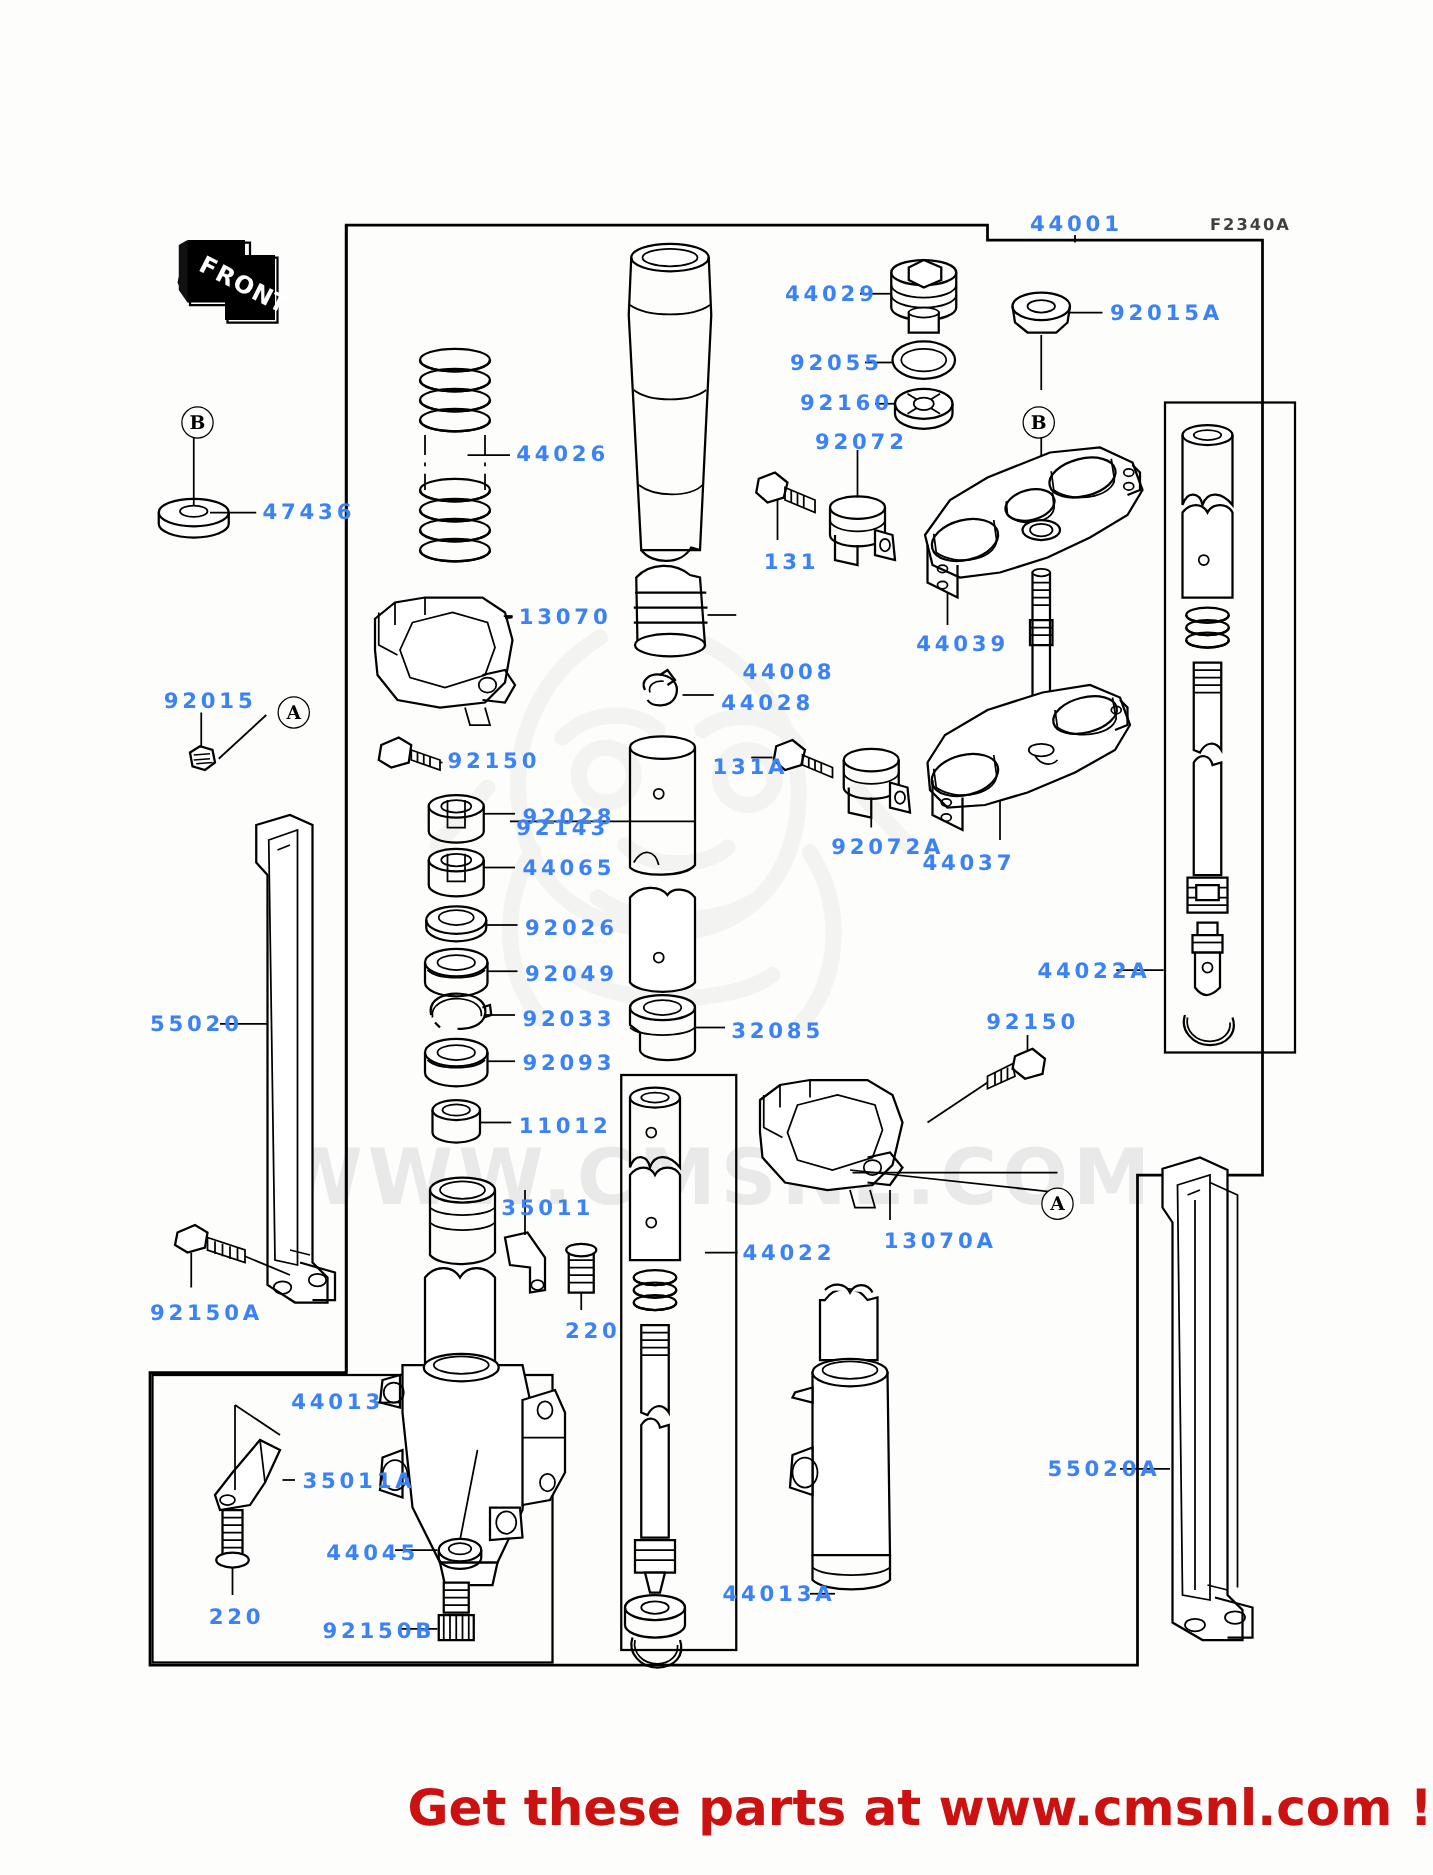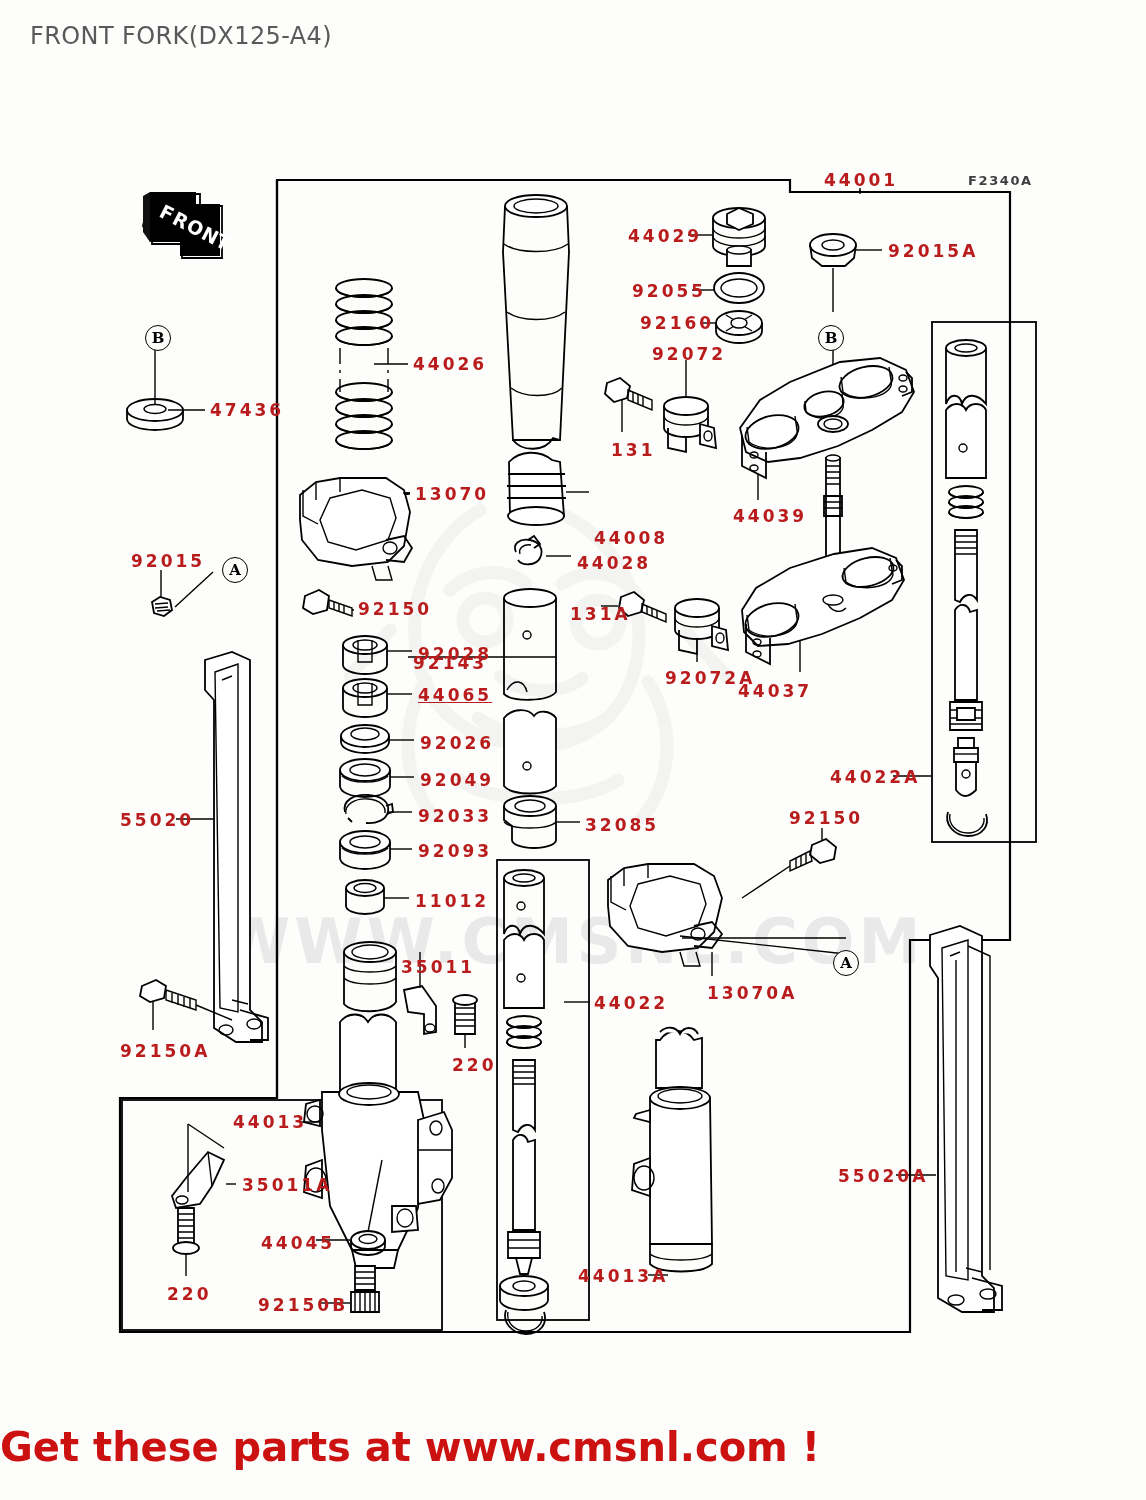--- a/index.html
+++ b/index.html
@@ -16,30 +16,30 @@
   .page-title{
     position:absolute;left:30px;top:22px;
     font-size:24px;color:#595959;letter-spacing:.4px;
     font-family:"DejaVu Sans","Liberation Sans",sans-serif;
     white-space:nowrap;
   }
 
   
   .footer{
     position:absolute;left:0;top:1424px;width:1146px;
-    text-align:left;color:#cc1111;
+    text-align:right;color:#cc1111;
     font-size:40px;font-weight:bold;letter-spacing:0px;
     font-family:"DejaVu Sans","Liberation Sans",sans-serif;
     white-space:nowrap;
   }
 
   
   .lbl{
     position:absolute;
-    font-size:17px;color:#b91c1c;
+    font-size:17px;color:#3b82f6;
     font-family:"DejaVu Sans","Liberation Sans",sans-serif;
     letter-spacing:3.0px;
     white-space:nowrap;
     font-weight:600;
     line-height:1;
   }
   .lbl.small{font-size:13px;letter-spacing:1.6px;font-weight:600;color:#404040;text-align:center;}
 
   
   .refcircle{
@@ -66,21 +66,20 @@
   .thin{stroke-width:1.4;}
   .med{stroke-width:1.8;}
   .thick{stroke-width:2.2;}
   .wht{fill:#ffffff;}
 </style>
 </head>
 <body>
 
 <div id="sheet">
 
-  <div class="page-title">FRONT FORK(DX125-A4)</div>
 
   <svg class="wm" id="wm-logo" width="420" height="420" viewBox="0 0 420 420">
     <g fill="none" stroke="#ebebeb" stroke-width="13" stroke-linecap="round" stroke-linejoin="round">
       <path d="M150 30 C100 60, 75 120, 88 180 C98 228, 135 258, 180 262"></path>
       <path d="M232 34 C290 62, 320 125, 305 188 C292 240, 250 268, 200 266"></path>
       <path d="M120 110 C140 90, 175 86, 196 104"></path>
       <path d="M232 104 C256 86, 292 92, 308 116"></path>
       <circle cx="155" cy="140" r="22"></circle>
       <circle cx="268" cy="142" r="22"></circle>
       <path d="M170 196 C188 214, 232 216, 252 198"></path>
@@ -617,21 +616,21 @@
       <div class="lbl" style="left: 415px; top: 486px;">13070</div>
       <div class="lbl" style="left: 594px; top: 486px; margin-top: 44px;">44008</div>
       <div class="lbl" style="left: 733px; top: 508px;">44039</div>
       <div class="lbl" style="left: 131px; top: 553px;">92015</div>
       <div class="lbl" style="left: 577px; top: 555px;">44028</div>
       <div class="lbl" style="left: 358px; top: 601px;">92150</div>
       <div class="lbl" style="left: 570px; top: 606px;">131A</div>
       <div class="lbl" style="left: 418px; top: 646px;">92028</div>
       <div class="lbl" style="left: 413px; top: 655px;">92143</div>
       <div class="lbl" style="left: 665px; top: 670px;">92072A</div>
-      <div class="lbl" style="left: 418px; top: 687px; text-decoration: underline;">44065</div>
+      <div class="lbl" style="left: 418px; top: 687px;">44065</div>
       <div class="lbl" style="left: 738px; top: 683px;">44037</div>
       <div class="lbl" style="left: 420px; top: 735px;">92026</div>
       <div class="lbl" style="left: 830px; top: 769px;">44022A</div>
       <div class="lbl" style="left: 420px; top: 772px;">92049</div>
       <div class="lbl" style="left: 120px; top: 812px;">55020</div>
       <div class="lbl" style="left: 418px; top: 808px;">92033</div>
       <div class="lbl" style="left: 789px; top: 810px;">92150</div>
       <div class="lbl" style="left: 418px; top: 843px;">92093</div>
       <div class="lbl" style="left: 415px; top: 893px;">11012</div>
       <div class="lbl" style="left: 401px; top: 959px;">35011</div>

